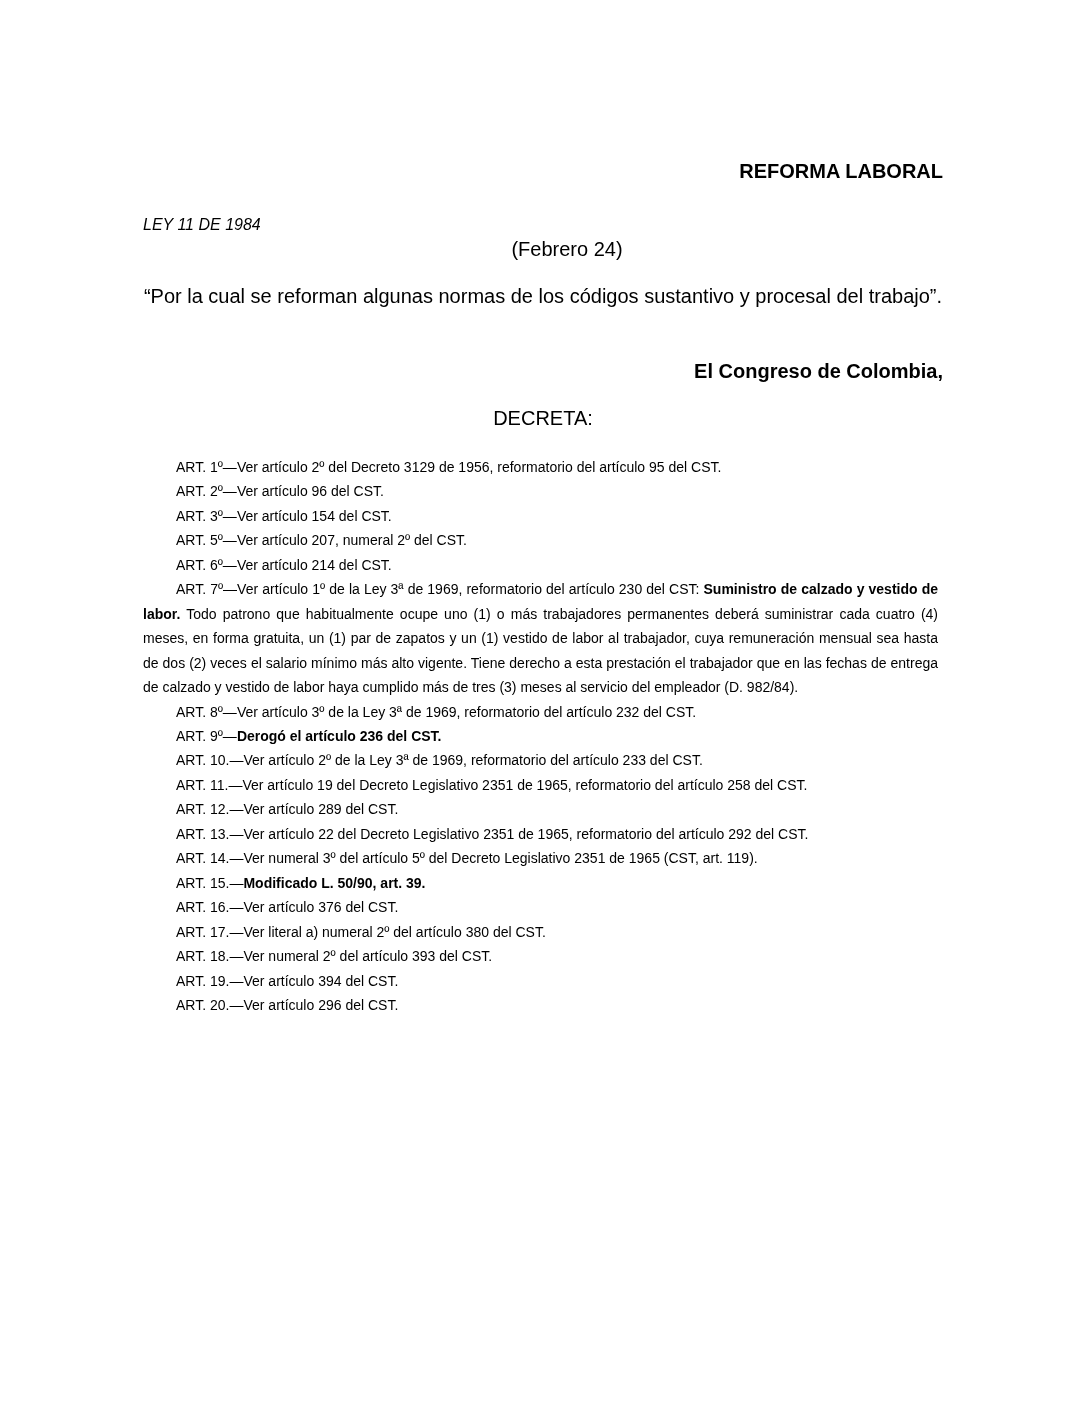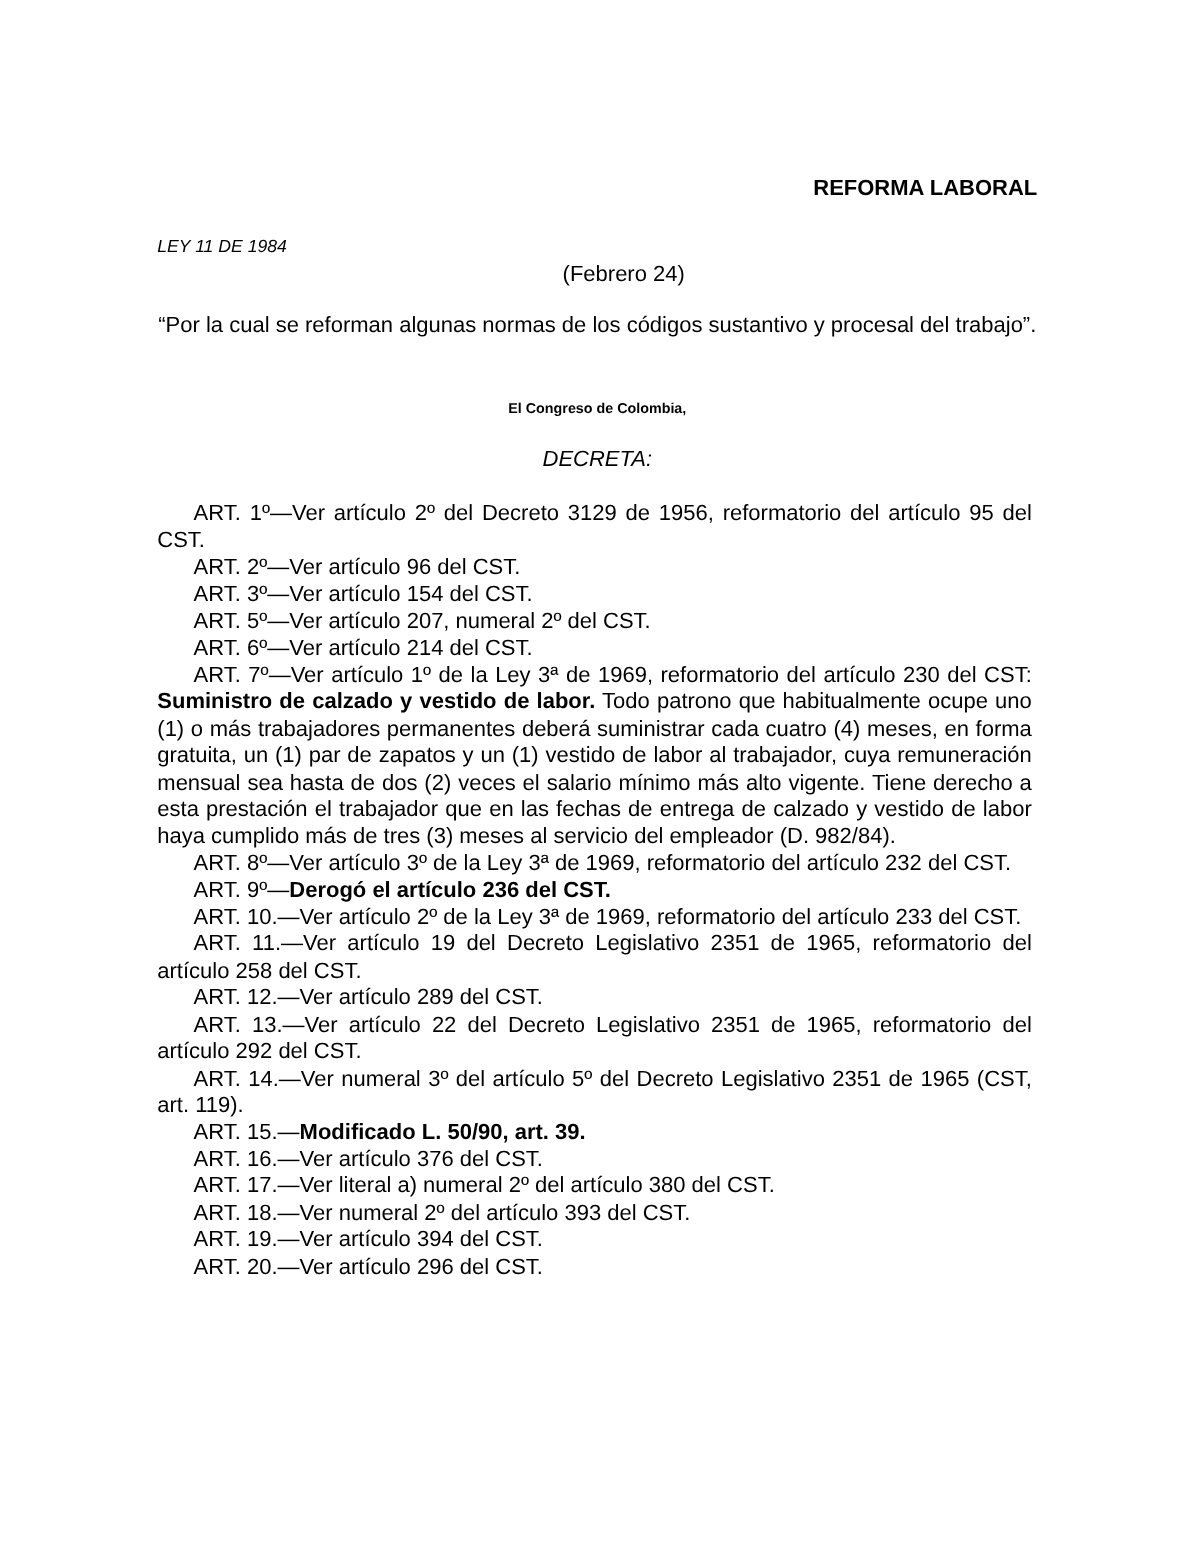--- a/index.html
+++ b/index.html
@@ -7,25 +7,25 @@
            font-family: "Liberation Sans", sans-serif; color: #000; }
     .page { position: absolute; left: 143px; top: 0; width: 795px; }
     .title { position: absolute; top: 158px; left: 0; width: 800px; text-align: right;
              font-weight: bold; font-size: 20px; line-height: 26px; }
     .ley { position: absolute; top: 213px; left: 0; width: 800px; 
            font-size: 16px; line-height: 24.5px; font-style: italic; }
     .fecha { position: absolute; top: 237px; left: 24px; width: 800px; text-align: center;
              font-size: 20px; line-height: 24.5px; }
     .epigraph { position: absolute; top: 284px; left: 0; width: 800px; text-align: center;
                 font-size: 20px; line-height: 24.5px; }
-    .congreso { position: absolute; top: 358px; left: 0; width: 800px; text-align: center;
-                font-weight: bold; font-size: 13px; line-height: 26px; }
+    .congreso { position: absolute; top: 358px; left: 0; width: 800px; text-align: right;
+                font-weight: bold; font-size: 20px; line-height: 26px; }
     .decreta { position: absolute; top: 405px; left: 0; width: 800px; text-align: center;
-               font-size: 20px; line-height: 26px; font-style: italic; }
-    .articles { position: absolute; top: 455px; left: 0; width: 795px; font-size: 20px;
+               font-size: 20px; line-height: 26px; }
+    .articles { position: absolute; top: 455px; left: 0; width: 795px; font-size: 14px;
                 line-height: 24.45px; text-align: justify; }
     .art { margin: 0; text-indent: 33px; }
     .art b { font-weight: bold; }
   </style>
 </head>
 <body>
 
 <div class="page">
   <div class="title">REFORMA LABORAL</div>
   <div class="ley">LEY 11 DE 1984</div>

